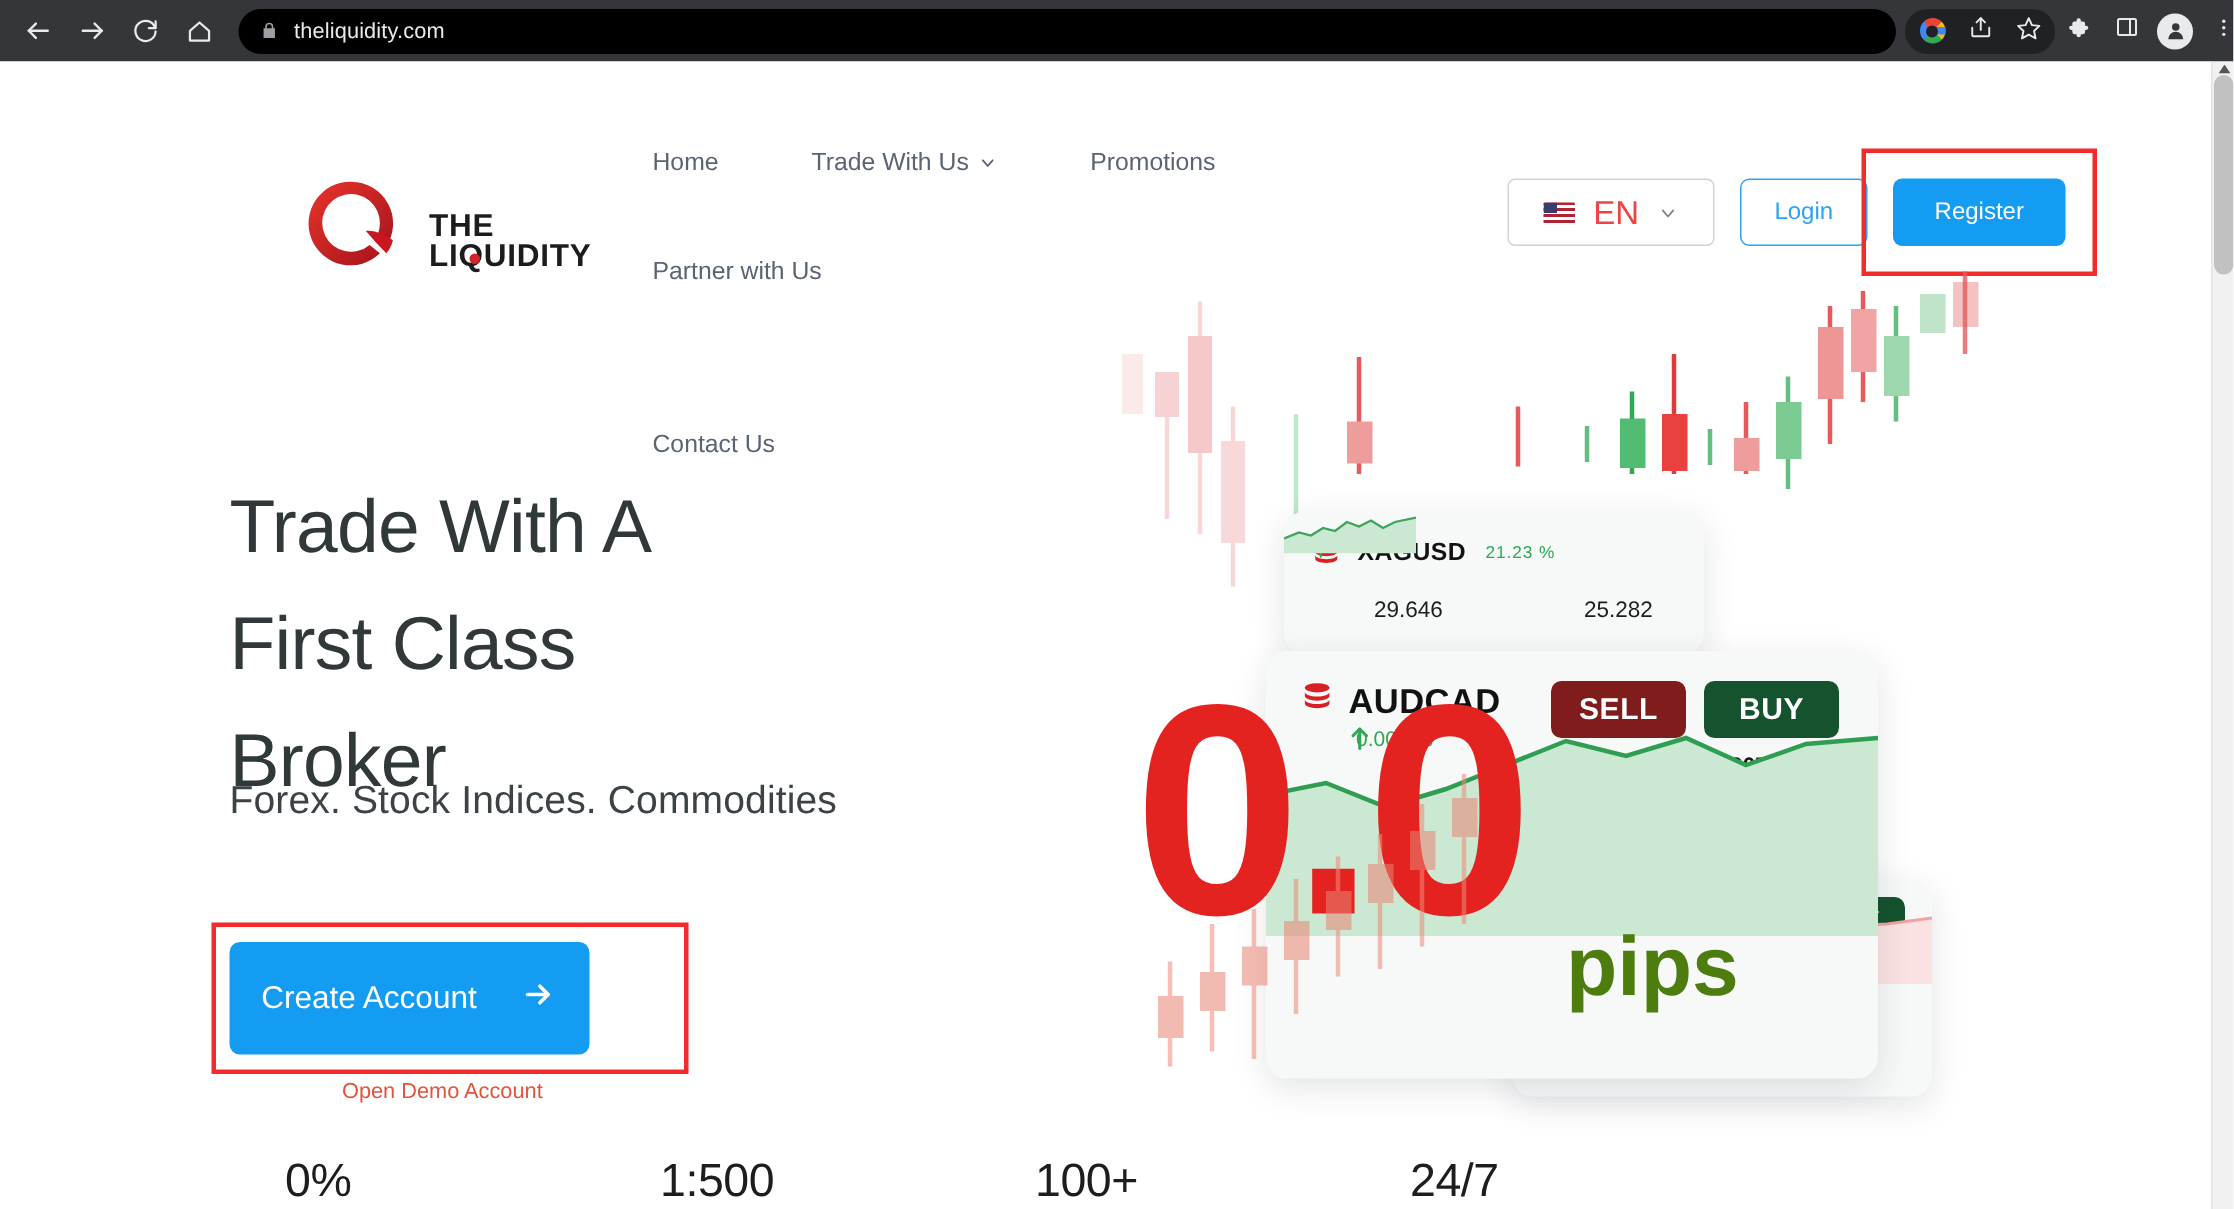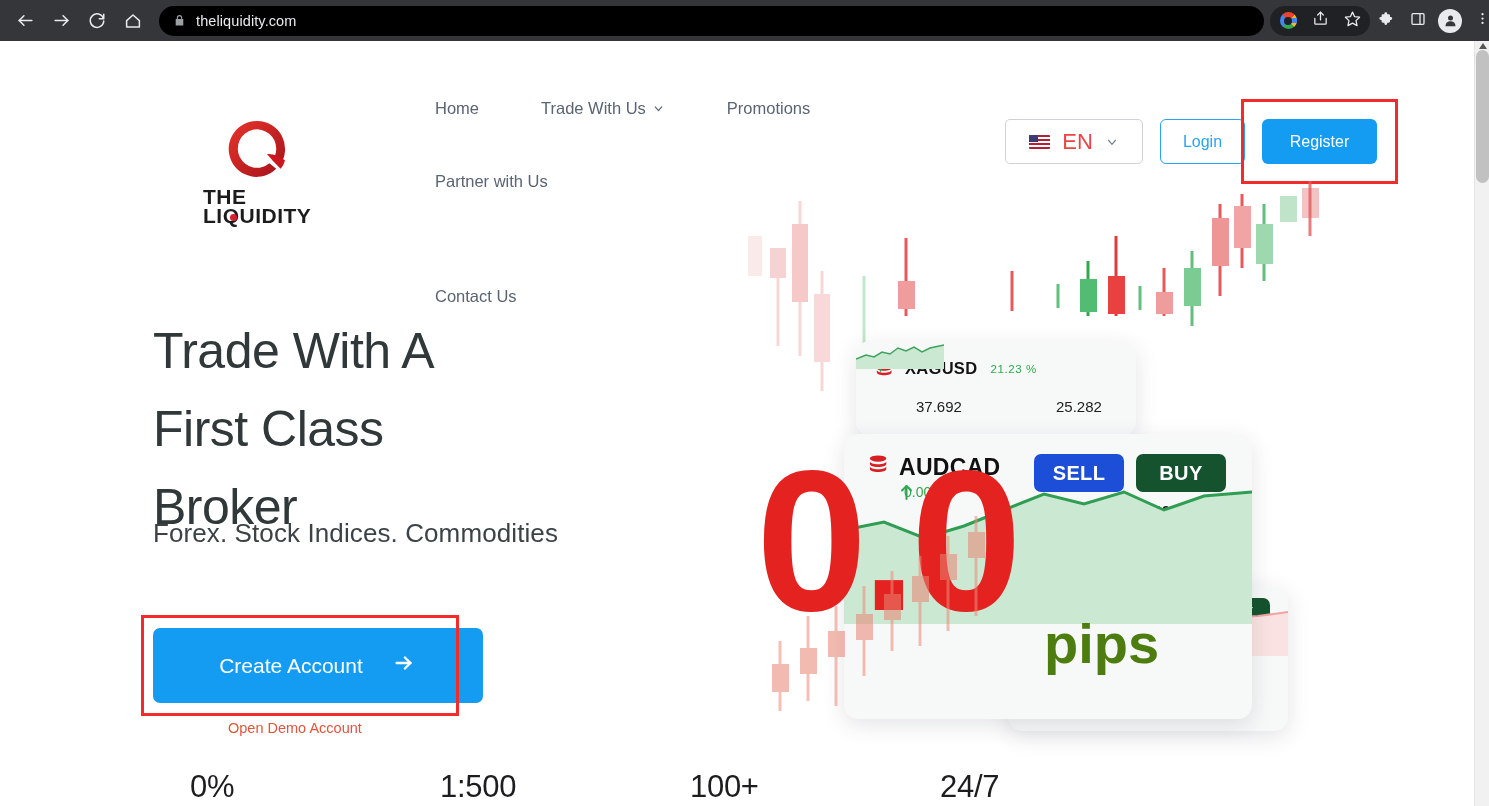--- a/index.html
+++ b/index.html
@@ -77,21 +77,21 @@
     position: absolute; top: 41px; left: 0; width: 1474px; height: 765px;
     background: #ffffff; overflow: hidden;
   }
 
   
   .site-header {
     position: absolute; top: 0; left: 0; width: 1474px; height: 122px;
   }
   .logo {
     position: absolute; left: 203px; top: 77px;
-    display: flex; align-items: center; gap: 7px; flex-direction: column;
+    display: flex; align-items: flex-end; gap: 21px;
   }
   .logo-mark { width: 62px; height: 62px; display: block; }
   .logo-text { display: flex; flex-direction: column; line-height: .92; }
   .logo-the {
     font-size: 21px; font-weight: bold; letter-spacing: .5px; color: #1c1c1c;
     font-family: "Liberation Sans", sans-serif;
   }
   .logo-liq {
     font-size: 21px; font-weight: bold; letter-spacing: .5px; color: #1c1c1c;
     font-family: "Liberation Sans", sans-serif; position: relative;
@@ -155,21 +155,21 @@
     letter-spacing: -.5px; white-space: pre-line;
     font-family: "Liberation Sans", sans-serif;
   }
   .hero-sub {
     position: absolute; left: 153px; top: 477px;
     font-size: 26px; color: #3c4347; letter-spacing: .1px;
   }
 
   .cta-wrap { position: absolute; left: 153px; top: 587px; }
   .cta-btn {
-    width: 330px; height: 75px; background: #149cf2; border-radius: 7px;
+    width: 240px; height: 75px; background: #149cf2; border-radius: 7px;
     display: flex; align-items: center; justify-content: center; gap: 28px;
     color: #fff; font-size: 21px; cursor: pointer;
   }
   .hl-cta { left: -12px; top: -13px; width: 318px; height: 101px; }
   .demo-link {
     position: absolute; left: 228px; top: 679px; color: #e2543c; font-size: 14.5px;
     cursor: pointer;
   }
 
   
@@ -204,21 +204,21 @@
   .aud-sym { font-size: 23px; font-weight: bold; color: #111; letter-spacing: .3px; }
   .aud-pct {
     position: absolute; left: 56px; top: 50px; font-size: 14px; color: #2fa84f;
     display: flex; align-items: center; gap: 4px;
   }
   .trade-btn {
     position: absolute; width: 90px; height: 38px; border-radius: 7px;
     display: flex; align-items: center; justify-content: center;
     color: #fff; font-size: 20px; font-weight: bold; letter-spacing: .4px; cursor: pointer;
   }
-  .sell { background: #1d4ed8; }
+  .sell { background: #7f1d1d; }
   .buy  { background: #14532d; }
   .aud-sell { left: 190px; top: 20px; }
   .aud-buy  { left: 292px; top: 20px; }
   .aud-sell-p { position: absolute; left: 196px; top: 68px; font-size: 15px; color: #151515; font-weight: bold;}
   .aud-buy-p  { position: absolute; left: 297px; top: 68px; font-size: 15px; color: #151515; font-weight: bold;}
 
   .t3-sell { left: 122px; top: 12px; width: 64px; height: 28px; font-size: 14px; }
   .t3-buy  { left: 198px; top: 12px; width: 64px; height: 28px; font-size: 14px; }
   .t3-sell-p { position: absolute; left: 124px; top: 48px; font-size: 11px; color: #1b1b1b; letter-spacing: 1px;}
   .t3-buy-p  { position: absolute; left: 202px; top: 48px; font-size: 11px; color: #1b1b1b; letter-spacing: 1px;}
@@ -528,21 +528,21 @@
                 <polyline points="1.5 6.5 6 2 10.5 6.5"></polyline>
               </svg>
           </span>
           <span>21.23 %</span>
         </span>
       </div>
       <svg class="xag-spark" viewBox="0 0 88 28">
         <path d="M0 18 L10 14 L18 16 L26 11 L34 13 L42 7 L50 10 L58 6 L66 11 L74 7 L88 4 L88 28 L0 28 Z" fill="#cbe8d3"></path>
         <path d="M0 18 L10 14 L18 16 L26 11 L34 13 L42 7 L50 10 L58 6 L66 11 L74 7 L88 4" fill="none" stroke="#3da35d" stroke-width="1.5"></path>
       </svg>
-      <div class="xag-p1">37.692</div>
+      <div class="xag-p1">29.646</div>
       <div class="xag-p2">25.282</div>
     </div>
 
     <div class="card card-third">
       <div class="trade-btn sell t3-sell">SELL</div>
       <div class="trade-btn buy t3-buy">BUY</div>
       <div class="t3-sell-p">1.36612</div>
       <div class="t3-buy-p">1.36612</div>
       <svg width="280" height="70" style="position:absolute;left:0;bottom:0">
         <path d="M0 48 L30 44 L60 40 L90 46 L110 52 L135 40 L160 26 L190 24 L215 32 L250 30 L280 26 L280 70 L0 70 Z" fill="#fbe2e2"></path>

